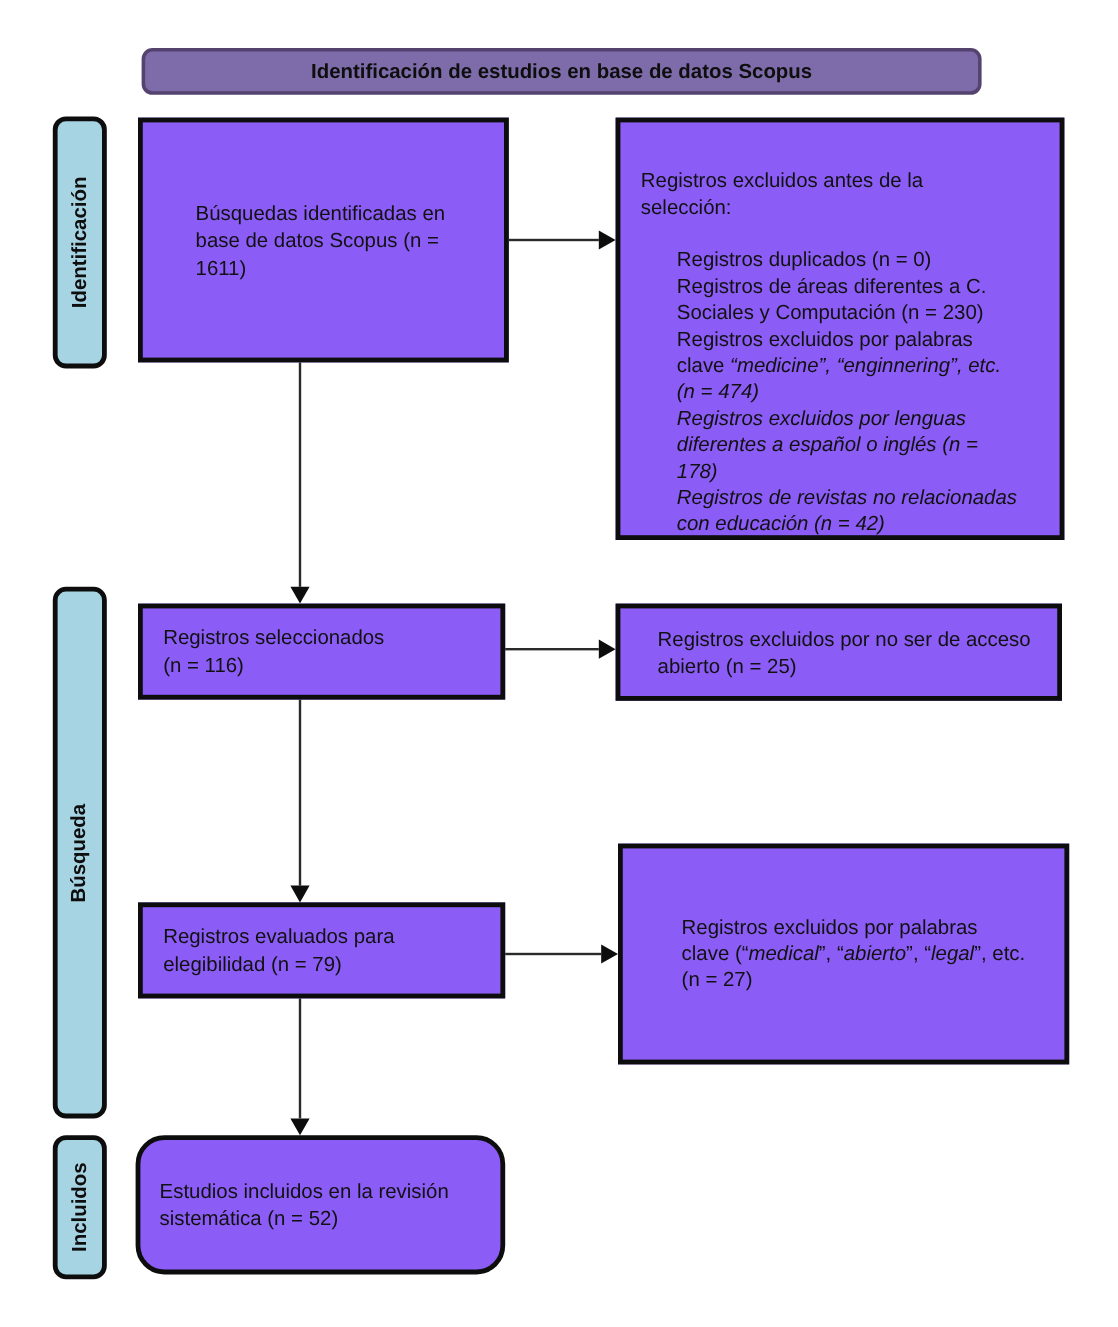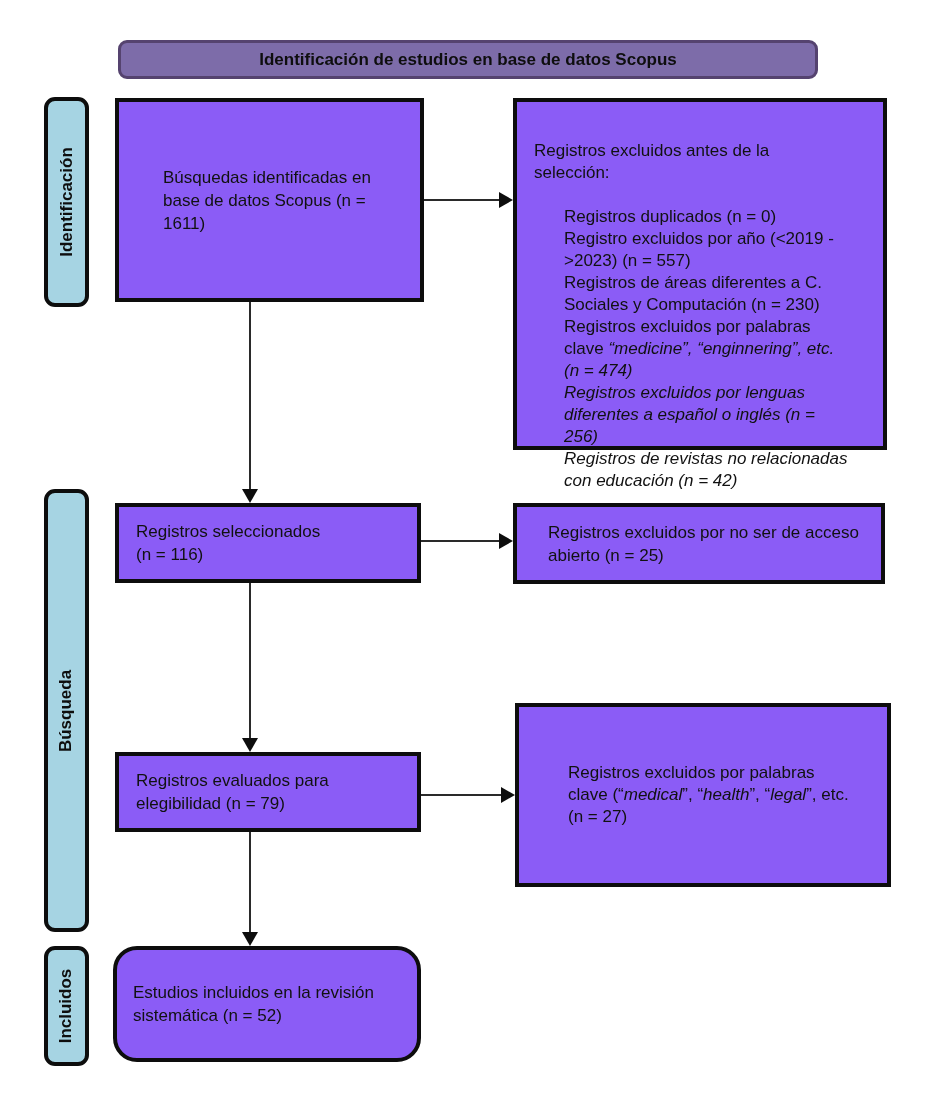--- a/index.html
+++ b/index.html
@@ -79,48 +79,47 @@
 
   <div class="fbox b1">
     <div>Búsquedas identificadas en
 base de datos Scopus (n =
 1611)</div>
   </div>
 
   <div class="fbox e1">
     <div class="excl-header">Registros excluidos antes de la
 selección:</div>
-    <div><div class="hang-item"><span>Registros duplicados (n = 0)</span></div><div class="hang-item"><span>Registro excluidos por año (&lt;2019 -
-&gt;2023) (n = 557)</span></div><div class="hang-item"><span>Registros de áreas diferentes a C.
+    <div><div class="hang-item"><span>Registros duplicados (n = 0)</span></div><div class="hang-item"><span>Registros de áreas diferentes a C.
 Sociales y Computación (n = 230)</span></div><div class="hang-item"><span>Registros excluidos por palabras
 clave </span><span style="font-style: italic;">“medicine”, “enginnering”, etc.
 (n = 474)</span></div><div class="hang-item"><span style="font-style: italic;">Registros excluidos por lenguas
 diferentes a español o inglés (n =
-256)</span></div><div class="hang-item"><span style="font-style: italic;">Registros de revistas no relacionadas
+178)</span></div><div class="hang-item"><span style="font-style: italic;">Registros de revistas no relacionadas
 con educación (n = 42)</span></div></div>
   </div>
 
   <div class="fbox b2">
     <div>Registros seleccionados
 (n = 116)</div>
   </div>
 
   <div class="fbox e2">
     <div>Registros excluidos por no ser de acceso
 abierto (n = 25)</div>
   </div>
 
   <div class="fbox b3">
     <div>Registros evaluados para
 elegibilidad (n = 79)</div>
   </div>
 
   <div class="fbox e3">
     <div><span>Registros excluidos por palabras
-clave (“</span><span style="font-style: italic;">medical</span><span>”, “</span><span style="font-style: italic;">health</span><span>”, “</span><span style="font-style: italic;">legal</span><span>”, etc.
+clave (“</span><span style="font-style: italic;">medical</span><span>”, “</span><span style="font-style: italic;">abierto</span><span>”, “</span><span style="font-style: italic;">legal</span><span>”, etc.
 (n = 27)</span></div>
   </div>
 
   <div class="fbox b4">
     <div>Estudios incluidos en la revisión
 sistemática (n = 52)</div>
   </div>
 
   <div class="hline" style="left:424px;top:199px;width:75px;"></div>
   <div class="head-right" style="left:499px;top:192px;"></div>

